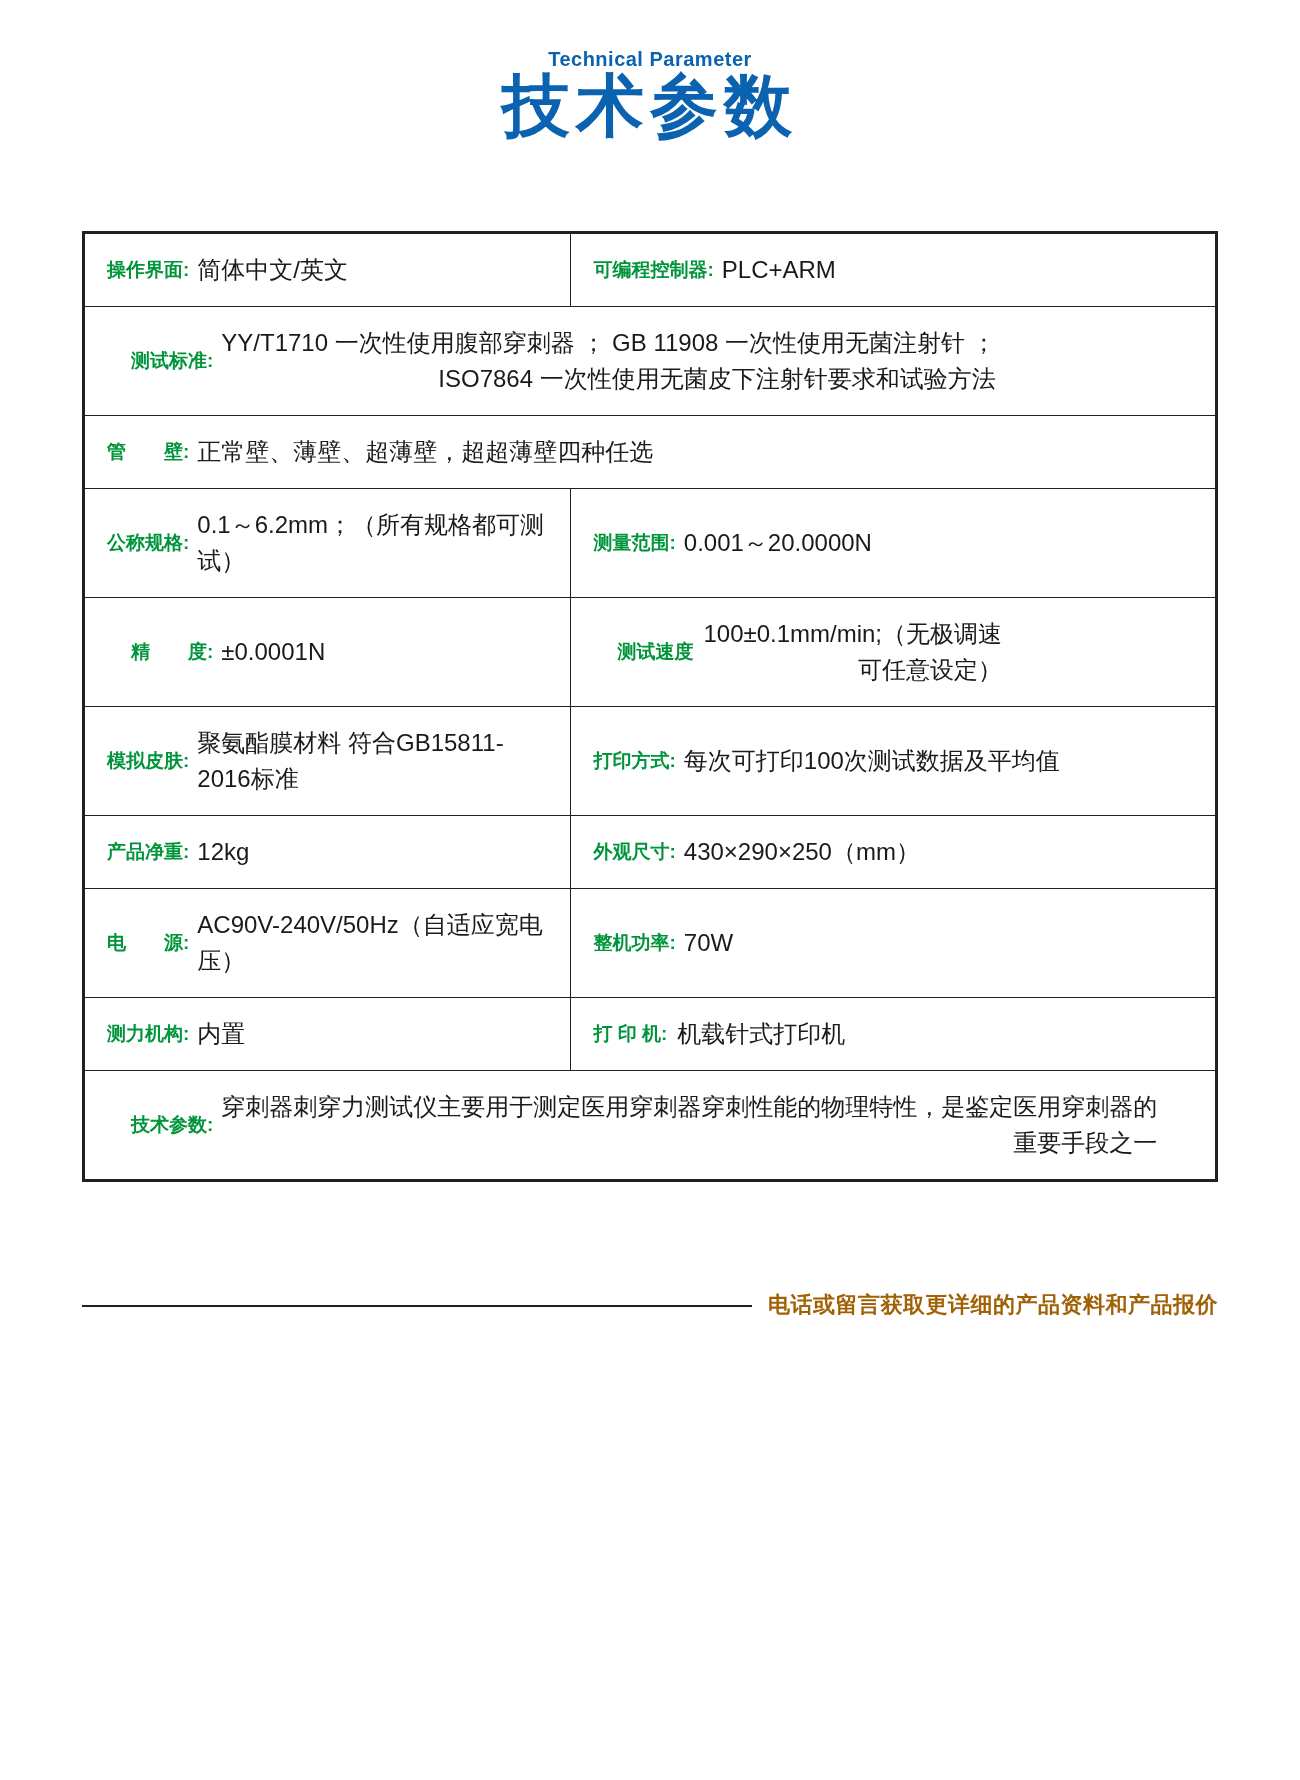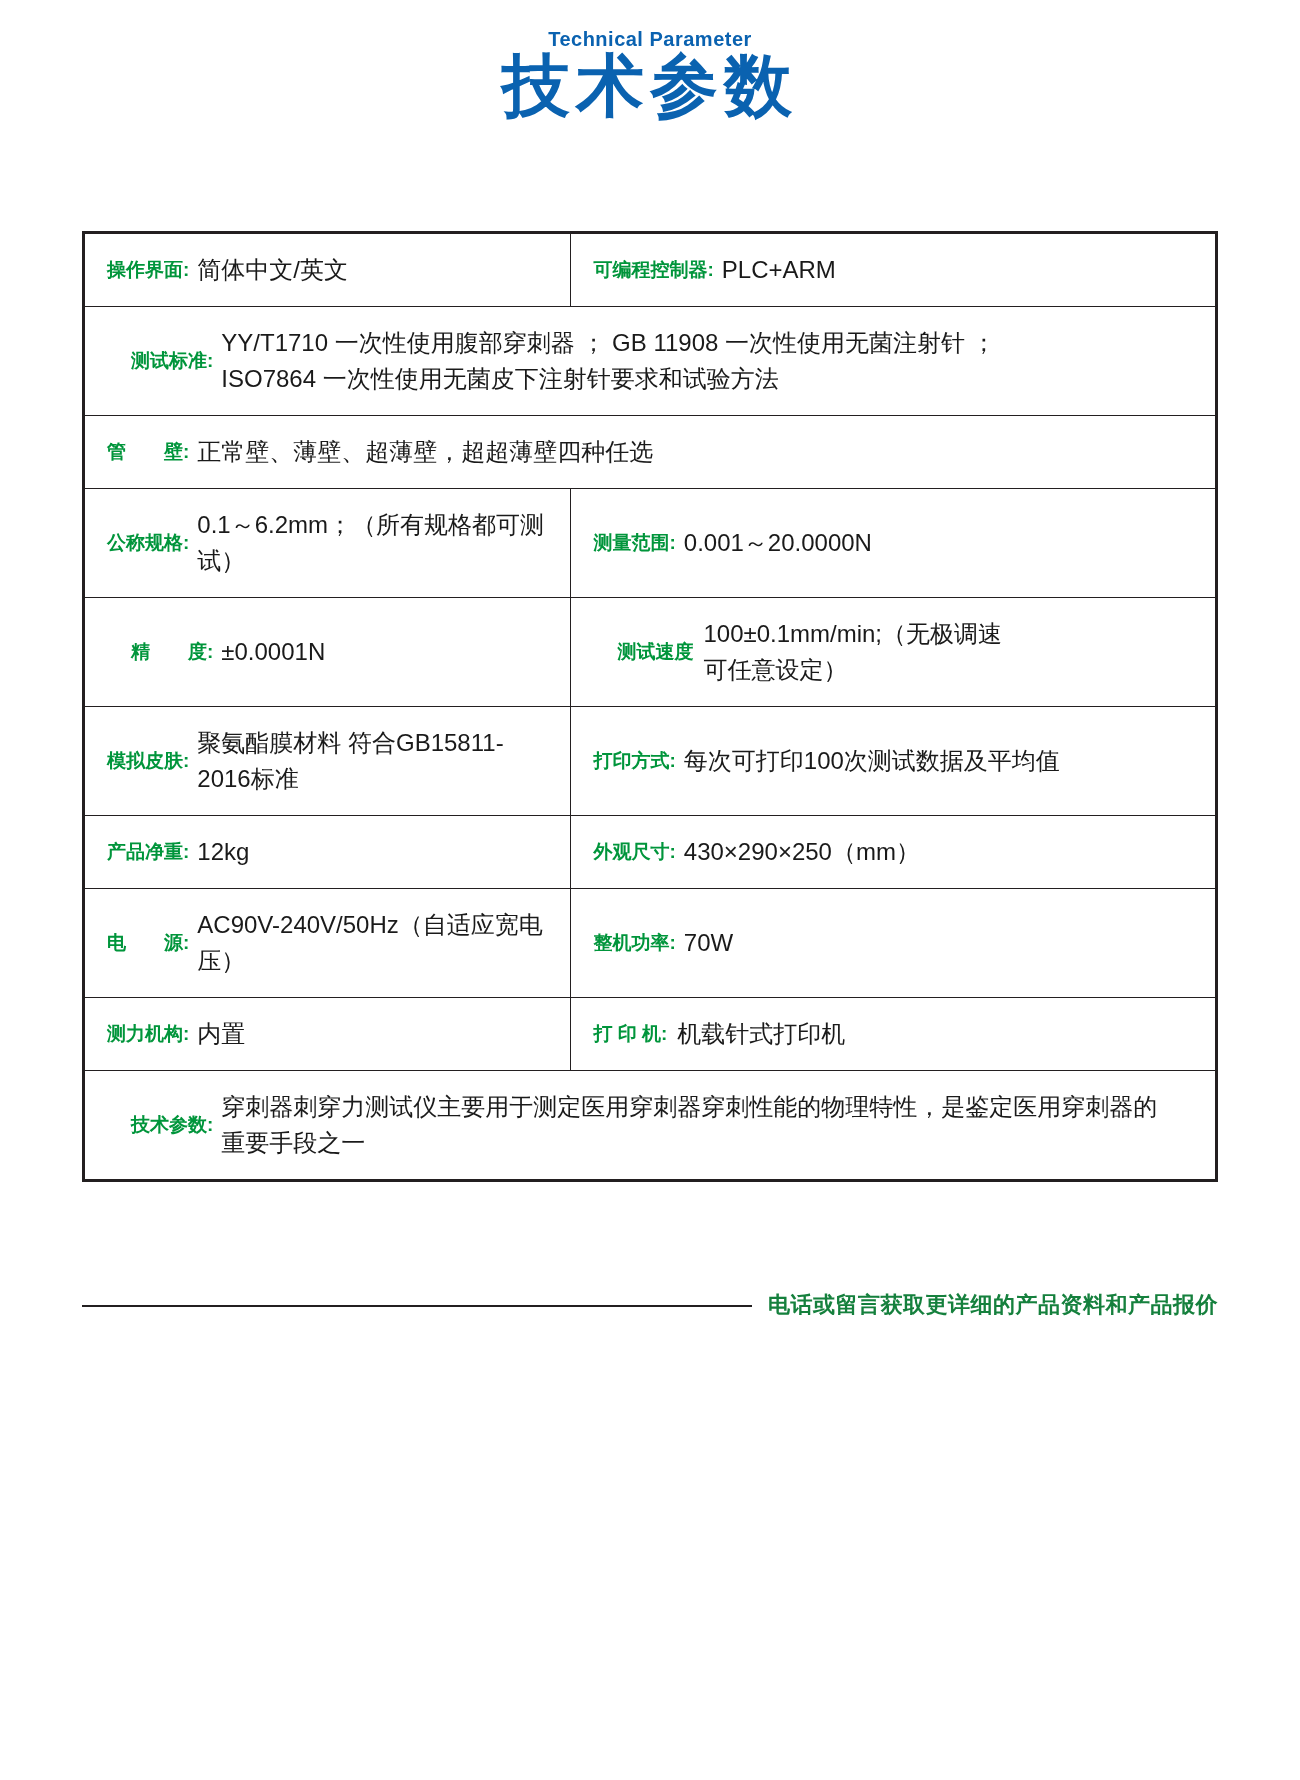--- a/index.html
+++ b/index.html
@@ -19,21 +19,21 @@
   .page {
     width: 1300px;
     height: 1780px;
     position: relative;
     box-sizing: border-box;
   }
 
   
   .header {
     text-align: center;
-    padding-top: 28px;
+    padding-top: 48px;
   }
   .eyebrow {
     font-size: 20px;
     font-weight: bold;
     color: #0a62b0;
     letter-spacing: 0.5px;
   }
   .main-title {
     font-size: 68px;
     font-weight: bold;
@@ -52,21 +52,21 @@
     box-sizing: border-box;
     border-collapse: collapse;
     table-layout: fixed;
   }
   .spec-table td {
     border: 1px solid #231f20;
     vertical-align: middle;
     padding: 0;
   }
   .spec-table tr > td:first-child { border-left: none; }
-  .spec-table tr > td:last-child  { border-right: none; }
+  .spec-table tr > td:last-child  { border-right: none; text-align: right; }
   .spec-table tr:first-child td   { border-top: none; }
   .spec-table tr:last-child td    { border-bottom: none; }
 
   .cell {
     display: flex;
     align-items: flex-start;
     padding: 18px 22px 18px 22px;
     min-height: 60px;
     box-sizing: border-box;
   }
@@ -104,21 +104,21 @@
   .footer-rule {
     flex: 1 1 auto;
     height: 0;
     border-top: 2px solid #231f20;
     margin-right: 16px;
     margin-top: 2px;
   }
   .footer-text {
     font-size: 22px;
     font-weight: bold;
-    color: #15803d;
+    color: #a16207;
     white-space: nowrap;
     letter-spacing: 0.5px;
   }
 </style>
 </head>
 <body>
 
 <div class="page">
 
   <div class="header">

